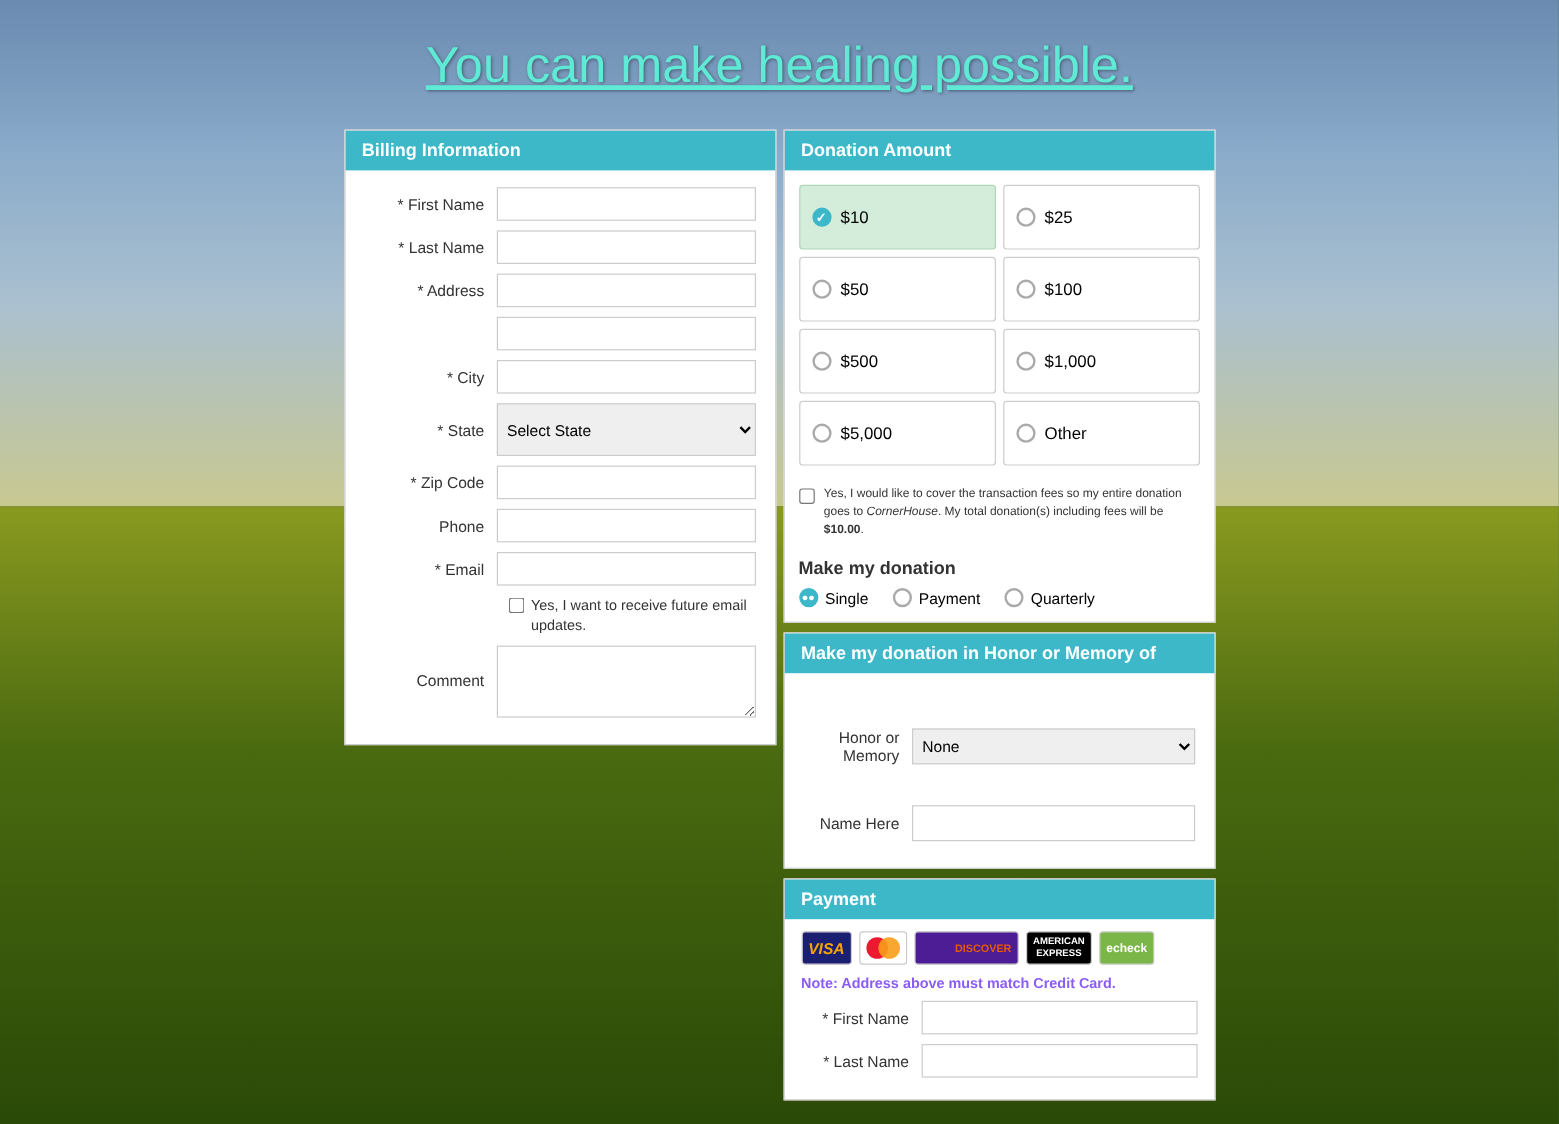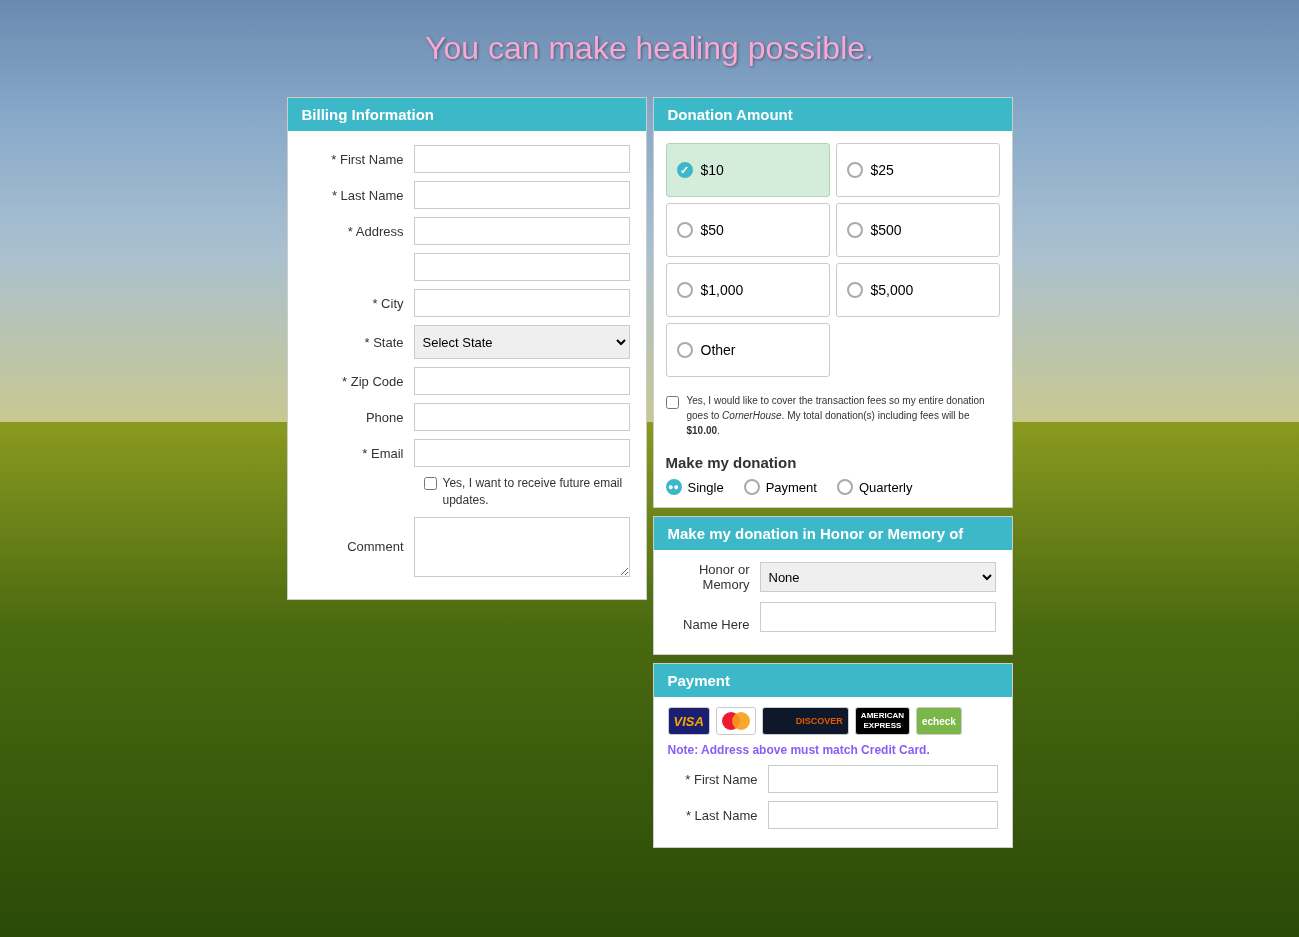--- a/index.html
+++ b/index.html
@@ -27,26 +27,27 @@
     }
     .page-wrapper {
       position: relative;
       z-index: 1;
       padding: 20px;
       max-width: 1299px;
       margin: 0 auto;
     }
     .page-title {
       text-align: center;
-      color: #f9a8d4;
-      font-size: 32px;
+      color: #5eead4;
+      font-size: 42px;
       font-weight: 300;
       text-shadow: 1px 1px 3px rgba(0,0,0,0.4);
       margin-bottom: 20px;
       padding: 10px 0;
+      text-decoration: underline;
     }
     .forms-container {
       display: flex;
       gap: 6px;
       justify-content: center;
       align-items: flex-start;
     }
     
     .billing-panel {
       background: #fff;
@@ -87,21 +88,21 @@
     .form-textarea {
       flex: 1;
       height: 60px;
       border: 1px solid #ccc;
       padding: 4px 6px;
       font-size: 13px;
       resize: vertical;
     }
     .form-select {
       flex: 1;
-      height: 34px;
+      height: 44px;
       border: 1px solid #ccc;
       padding: 2px 4px;
       font-size: 13px;
     }
     .checkbox-row {
       display: flex;
       align-items: flex-start;
       margin-left: 120px;
       margin-bottom: 8px;
     }
@@ -232,22 +233,23 @@
       content: '●';
       color: #fff;
       font-size: 9px;
     }
     
     .honor-body {
       padding: 12px 16px;
     }
     .honor-row {
       display: flex;
-      align-items: flex-end;
+      align-items: center;
       margin-bottom: 10px;
+      margin-top: 34px;
     }
     .honor-label {
       width: 90px;
       text-align: right;
       padding-right: 10px;
       font-size: 13px;
       color: #333;
     }
     .honor-select {
       flex: 1;
@@ -279,21 +281,21 @@
       border-radius: 3px;
       display: flex;
       align-items: center;
       justify-content: center;
       padding: 2px 5px;
       font-size: 11px;
       font-weight: bold;
     }
     .card-visa { background: #1a1f71; color: #f7a600; font-size: 13px; font-style: italic; min-width: 40px; }
     .card-mc { background: #fff; min-width: 36px; }
-    .card-discover { background: #0f172a; min-width: 48px; color: #e55a00; padding-left: 33px; }
+    .card-discover { background: #4c1d95; min-width: 48px; color: #e55a00; padding-left: 33px; }
     .card-amex { background: #000000; color: #fff; min-width: 48px; font-size: 9px; text-align: center; }
     .card-echeck { background: #7ab648; color: #fff; min-width: 44px; font-size: 10px; }
     .mc-circles {
       display: flex;
     }
     .mc-circle-red {
       width: 18px; height: 18px; border-radius: 50%;
       background: #eb001b; opacity: 0.9;
     }
     .mc-circle-orange {
@@ -434,20 +436,24 @@
           <div class="amount-btn">
             <div class="radio-circle"></div>
             <span>$25</span>
           </div>
           <div class="amount-btn">
             <div class="radio-circle"></div>
             <span>$50</span>
           </div>
           <div class="amount-btn">
             <div class="radio-circle"></div>
+            <span>$100</span>
+          </div>
+          <div class="amount-btn">
+            <div class="radio-circle"></div>
             <span>$500</span>
           </div>
           <div class="amount-btn">
             <div class="radio-circle"></div>
             <span>$1,000</span>
           </div>
           <div class="amount-btn">
             <div class="radio-circle"></div>
             <span>$5,000</span>
           </div>

